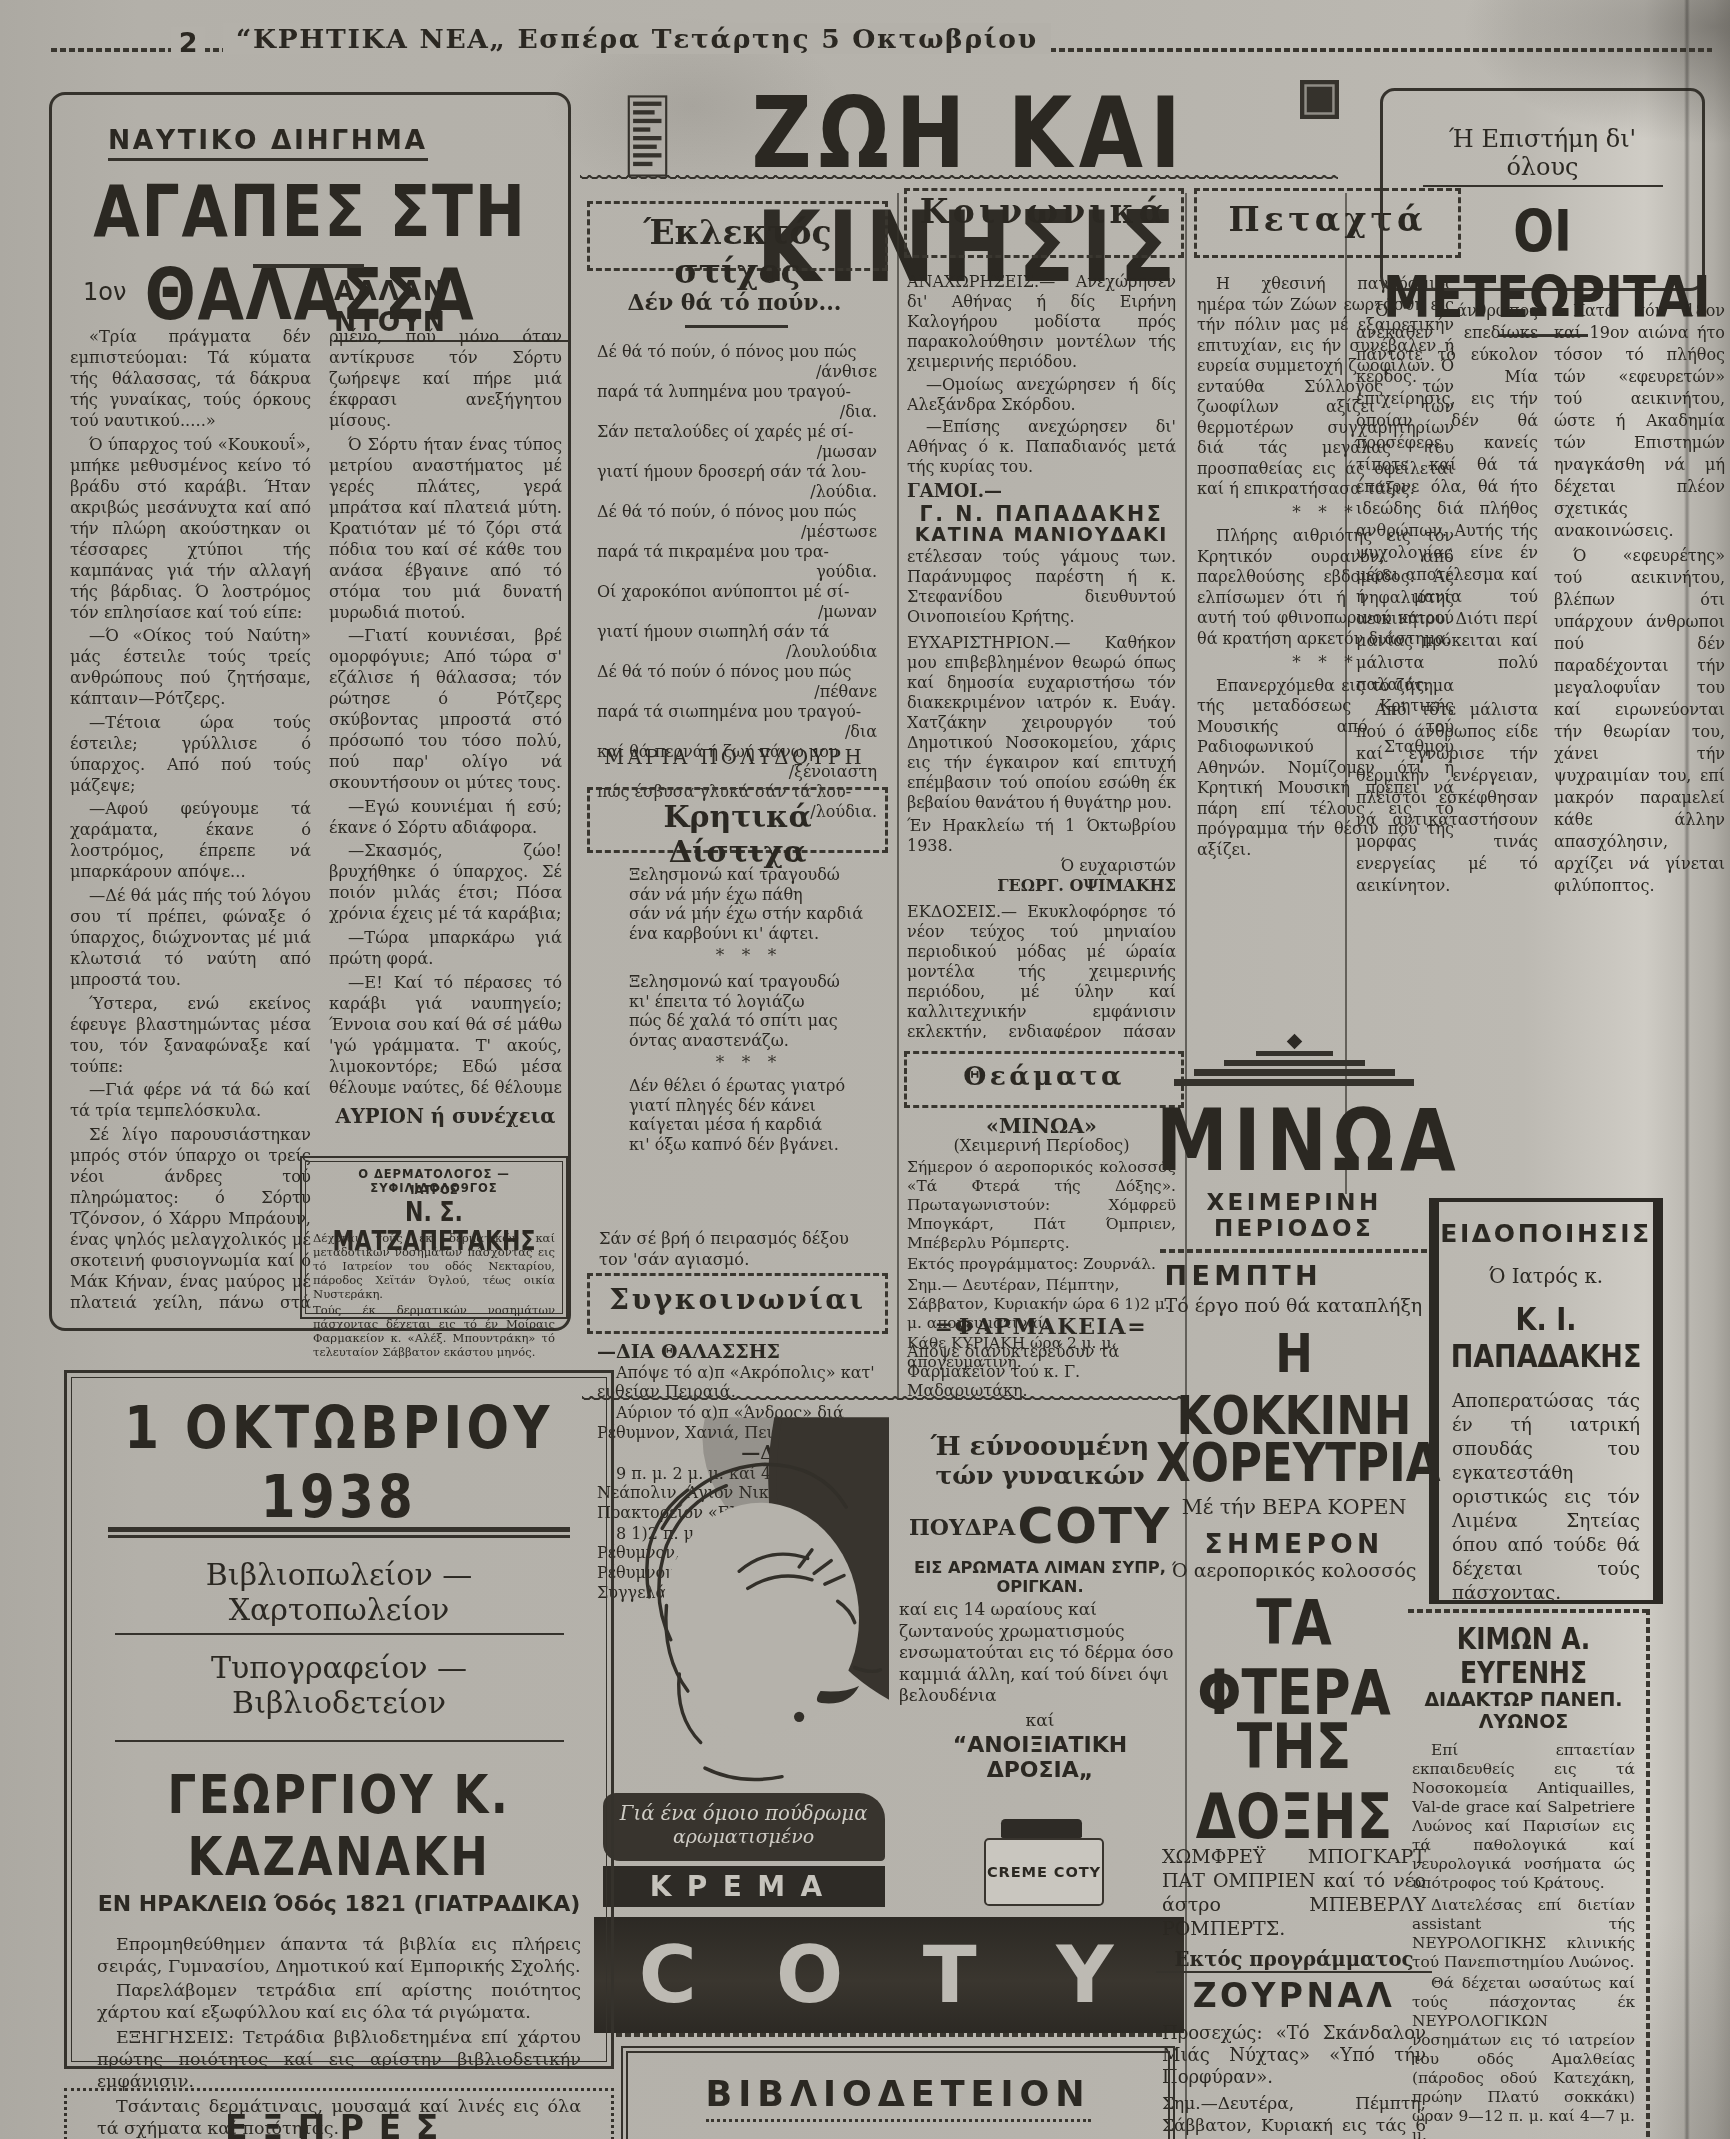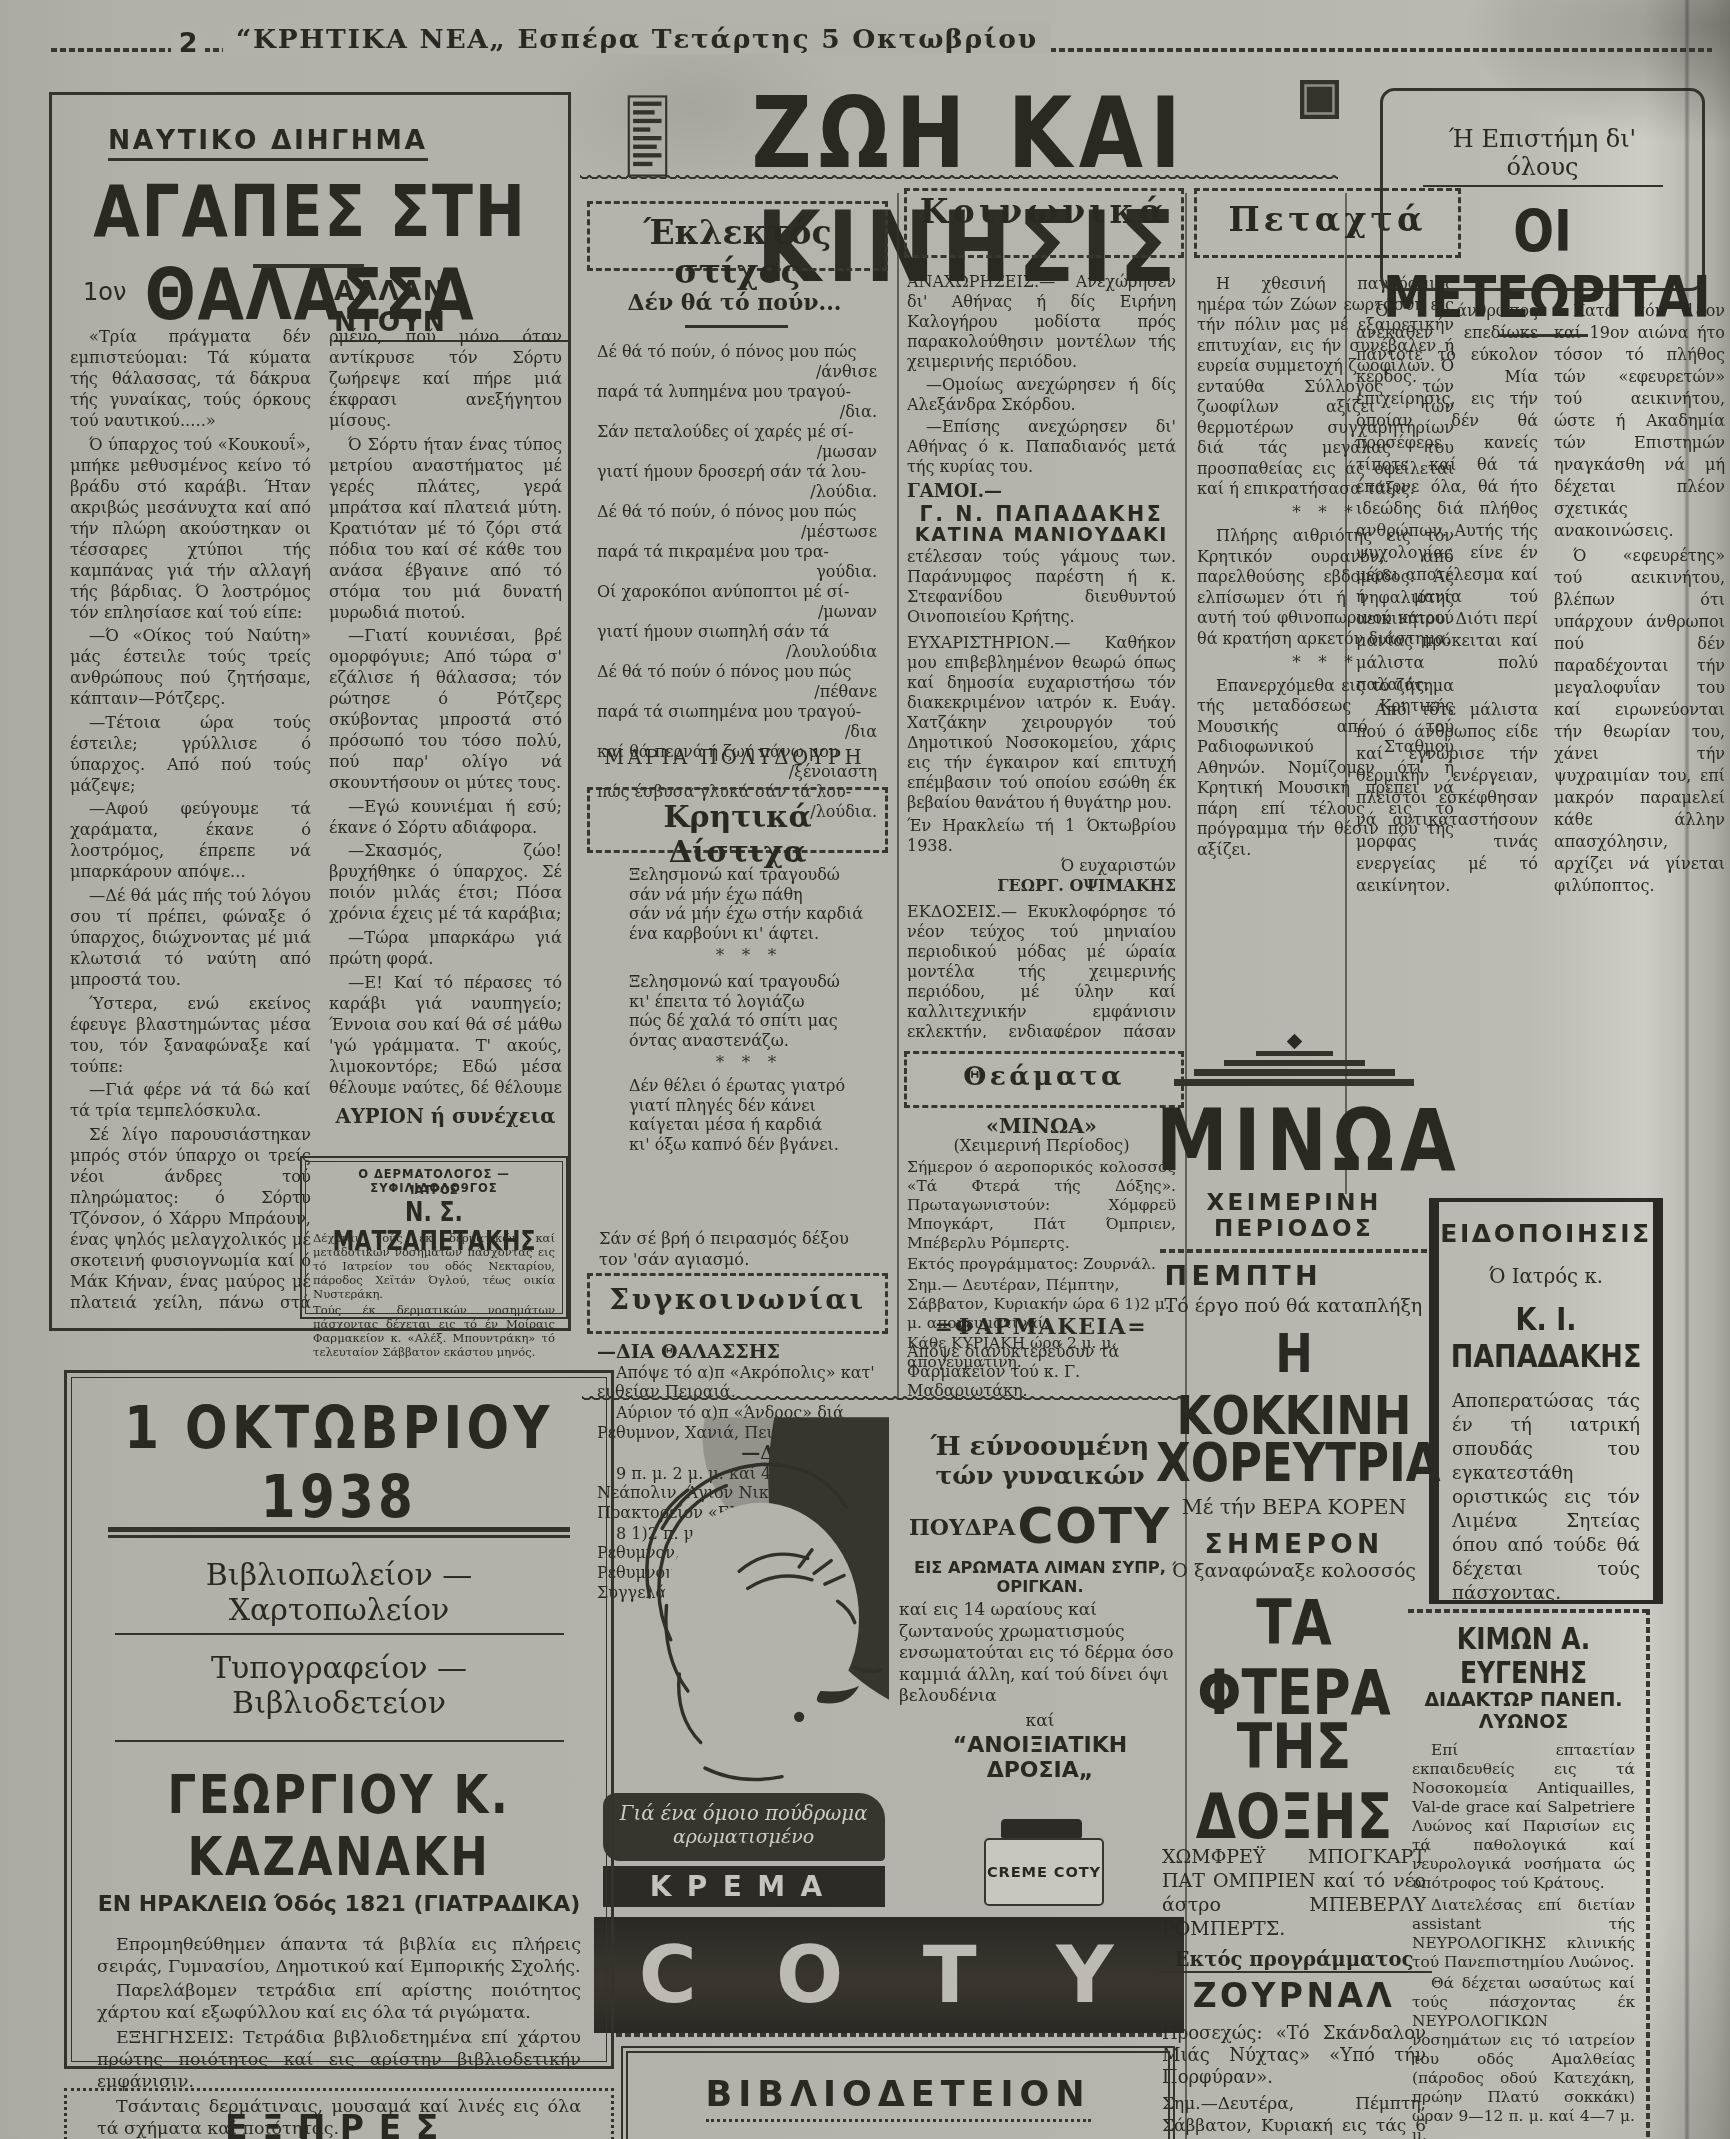--- a/index.html
+++ b/index.html
@@ -19,21 +19,21 @@
   .b{font-weight:bold;}
   .ctr{text-align:center;}
   .rgt{text-align:right;}
   .jst{text-align:justify;}
   .cond{transform:scaleY(1.18);transform-origin:center top;}
   .dots{height:3.9px;background:repeating-linear-gradient(90deg,#39362f 0 5.6px,transparent 5.6px 9px);}
   .vdots{width:3.9px;background:repeating-linear-gradient(180deg,#39362f 0 5.6px,transparent 5.6px 9px);}
   .wavy{height:6.4px;background:radial-gradient(circle at 4.7px -1.7px,transparent 3.9px,#35322c 4.3px 6px,transparent 6.4px);background-repeat:repeat-x;background-size:9.8px 6.4px;}
   .rule{background:#35322c;}
   .dashbox{border:3px dashed #39362f;background:rgba(255,255,255,.02);}
-  .bigbox{border:3px solid #35322c;border-radius:0;}
+  .bigbox{border:3px solid #35322c;border-radius:16px;}
   .para{text-indent:19px;margin:0 0 2.6px 0;}
   .nind{text-indent:0;}
   .stars{height:24px;text-align:center;font-size:17px;letter-spacing:6px;color:#35322c;}
   .stars::before{content:"* * *";}
   .underl{border-bottom:2.6px solid #35322c;}
   .dotunder{border-bottom:3.4px dotted #39362f;}
 </style>
 </head>
 <body>
 
@@ -297,21 +297,21 @@
     </div>
     <div class="san b ctr cond" style="font-size:72px;letter-spacing:6px;margin-top:4.3px;">ΜΙΝΩΑ</div>
     <div class="san b ctr" style="font-size:23px;letter-spacing:3.4px;margin-top:14.6px;">ΧΕΙΜΕΡΙΝΗ ΠΕΡΙΟΔΟΣ</div>
     <div class="dots" style="margin:7.7px 4.3px;"></div>
     <div class="san b" style="font-size:27px;letter-spacing:4.3px;margin:6px 0 2.6px 8.6px;">ΠΕΜΠΤΗ</div>
     <div style="font-size:19px;margin-left:8.6px;">Τό έργο πού θά καταπλήξη</div>
     <div class="san b ctr cond" style="font-size:45px;margin-top:6px;">Η ΚΟΚΚΙΝΗ</div>
     <div class="san b ctr cond" style="font-size:45px;margin-top:3.4px;">ΧΟΡΕΥΤΡΙΑ</div>
     <div class="ctr" style="font-size:20.5px;margin-top:11px;">Μέ τήν ΒΕΡΑ ΚΟΡΕΝ</div>
     <div class="san b ctr" style="font-size:26.5px;letter-spacing:4.3px;margin-top:8.6px;">ΣΗΜΕΡΟΝ</div>
-    <div class="ctr" style="font-size:19px;">Ό ξαναφώναξε κολοσσός</div>
+    <div class="ctr" style="font-size:19px;">Ό αεροπορικός κολοσσός</div>
     <div class="san b ctr cond" style="font-size:52px;margin-top:6px;">ΤΑ ΦΤΕΡΑ</div>
     <div class="san b ctr cond" style="font-size:52px;margin-top:4.3px;">ΤΗΣ ΔΟΞΗΣ</div>
     <div class="jst" style="font-size:19px;line-height:24px;margin:13px 6px 0;">ΧΩΜΦΡΕΫ ΜΠΟΓΚΑΡΤ ΠΑΤ ΟΜΠΡΙΕΝ καί τό νέο άστρο ΜΠΕΒΕΡΛΥ ΡΟΜΠΕΡΤΣ.</div>
     <div class="b underl ctr" style="font-size:19.7px;margin-top:7.7px;">Εκτός προγράμματος</div>
     <div class="san b ctr" style="font-size:33px;letter-spacing:3.4px;margin-top:3.4px;">ΖΟΥΡΝΑΛ</div>
     <div class="jst" style="font-size:18px;line-height:22px;margin:6.8px 6px 0;">Προσεχώς: «Τό Σκάνδαλον Μιάς Νύχτας» «Υπό τήν Πορφύραν».</div>
     <div class="jst" style="font-size:17px;line-height:21.4px;margin:5.1px 6px 0;">Σημ.—Δευτέρα, Πέμπτη, Σάββατον, Κυριακή εις τάς 6 1)2 απογευματινή.</div>
 
   </div>
 

